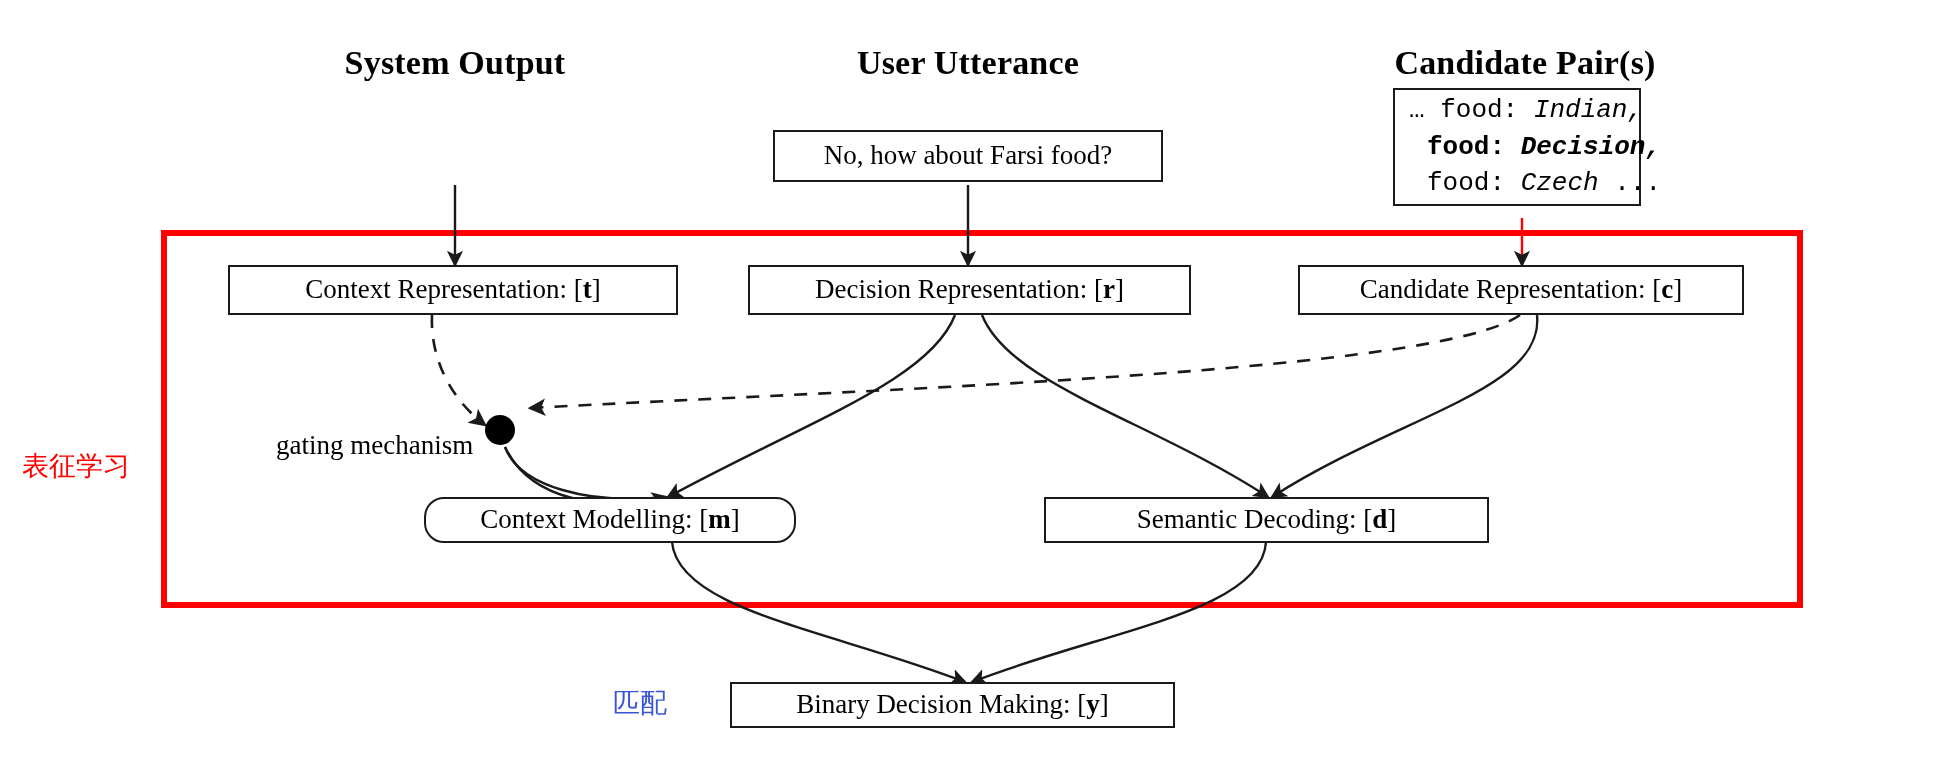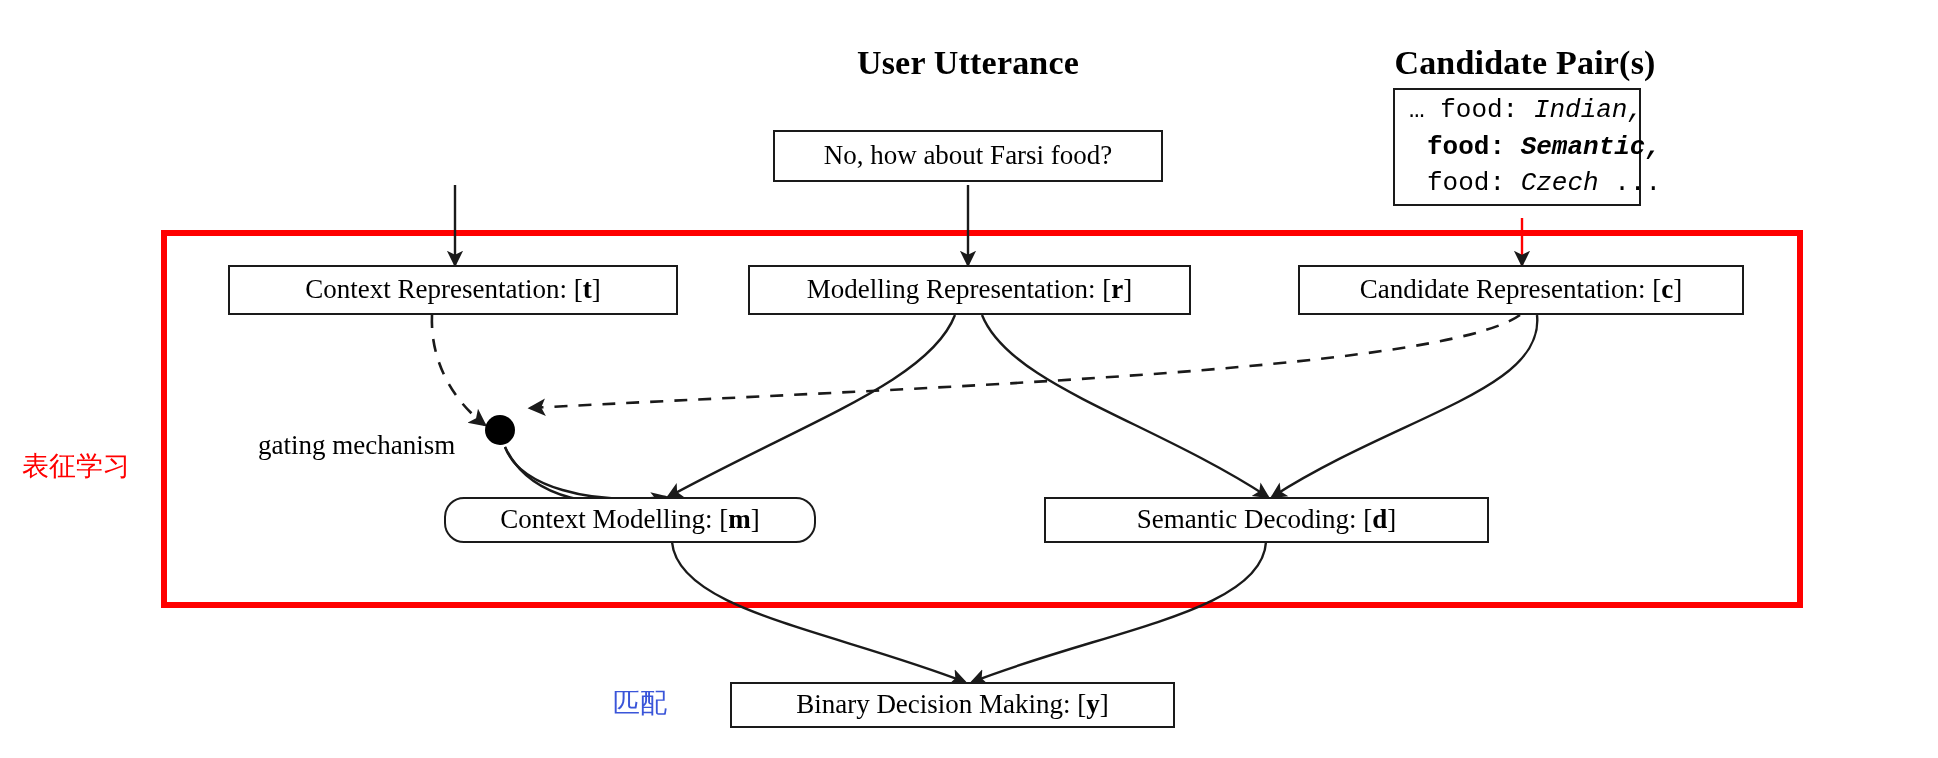--- a/index.html
+++ b/index.html
@@ -124,67 +124,68 @@
 
     <path d="M 982 315 C 1010 385, 1150 420, 1268 497" fill="none" stroke="#1a1a1a" stroke-width="2.4" marker-end="url(#arw)"></path>
 
     <path d="M 1537 315 C 1545 390, 1400 415, 1272 497" fill="none" stroke="#1a1a1a" stroke-width="2.4" marker-end="url(#arw)"></path>
 
     <path d="M 672 542 C 678 610, 830 630, 965 682" fill="none" stroke="#1a1a1a" stroke-width="2.4" marker-end="url(#arw)"></path>
 
     <path d="M 1266 542 C 1262 612, 1105 630, 972 682" fill="none" stroke="#1a1a1a" stroke-width="2.4" marker-end="url(#arw)"></path>
   </svg>
 
+  <div class="col-heading" style="left:265px; top:44px; width:380px;">System Output</div>
   <div class="col-heading" style="left:1325px; top:44px; width:400px;">Candidate Pair(s)</div>
   <div class="col-heading" style="left:778px; top:44px; width:380px;">User Utterance</div>
 
 
   <div class="node" style="left:773px; top:130px; width:390px; height:52px;">No, how about Farsi food?</div>
 
   <div class="listbox" style="left:1393px; top:88px; width:248px; height:118px;font-family:Liberation Mono, monospace;">
     <span class="ln l1"><span>… food: </span><span class="it">Indian</span><span class="it">,</span></span>
-    <span class="ln l2"><span>food: </span><span class="bi">Semantic</span><span class="it">,</span></span>
+    <span class="ln l2"><span>food: </span><span class="bi">Decision</span><span class="it">,</span></span>
     <span class="ln l3"><span>food: </span><span class="it">Czech</span><span> ...</span></span>
   </div>
 
   <div class="node" style="left:228px; top:265px; width:450px; height:50px;">
     <span>Context Representation: [</span>
       <span class="vbold">t</span>
       <span>]</span>
   </div>
 
   <div class="node" style="left:748px; top:265px; width:443px; height:50px;">
-    <span>Modelling Representation: [</span>
+    <span>Decision Representation: [</span>
       <span class="vbold">r</span>
       <span>]</span>
   </div>
 
   <div class="node" style="left:1298px; top:265px; width:446px; height:50px;">
     <span>Candidate Representation: [</span>
       <span class="vbold">c</span>
       <span>]</span>
   </div>
 
-  <div class="node" style="left:444px; top:497px; width:372px; height:46px;border-radius:20px;">
+  <div class="node" style="left:424px; top:497px; width:372px; height:46px;border-radius:20px;">
     <span>Context Modelling: [</span>
       <span class="vbold">m</span>
       <span>]</span>
   </div>
 
   <div class="node" style="left:1044px; top:497px; width:445px; height:46px;">
     <span>Semantic Decoding: [</span>
       <span class="vbold">d</span>
       <span>]</span>
   </div>
 
   <div class="node" style="left:730px; top:682px; width:445px; height:46px;">
     <span>Binary Decision Making: [</span>
       <span class="vbold">y</span>
       <span>]</span>
   </div>
 
-  <div class="annot" style="left:258px; top:430px;">gating mechanism</div>
+  <div class="annot" style="left:276px; top:430px;">gating mechanism</div>
 
   <div class="cjk red" style="left:22px; top:448px;">表征学习</div>
 
   <div class="cjk blue" style="left:613px; top:685px;">匹配</div>
 
 </div>
 
 </body></html>

